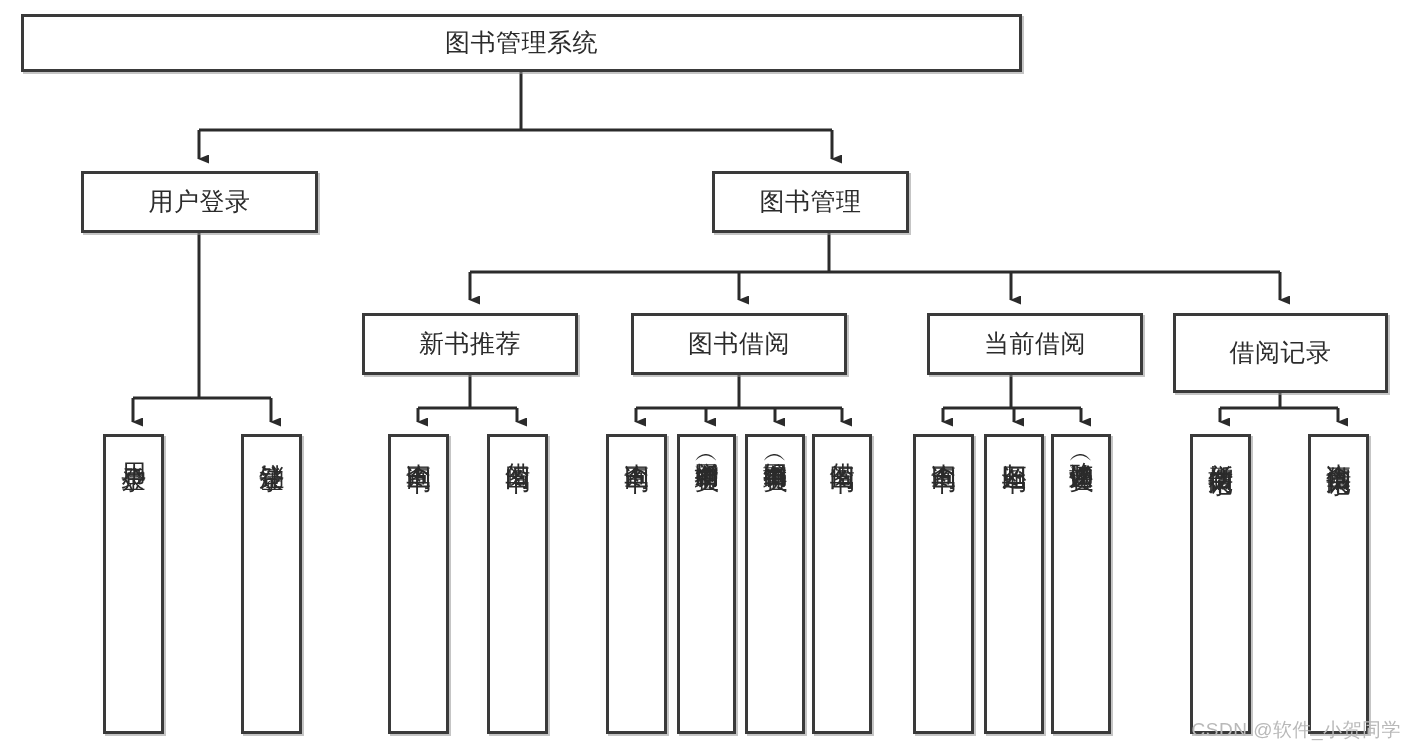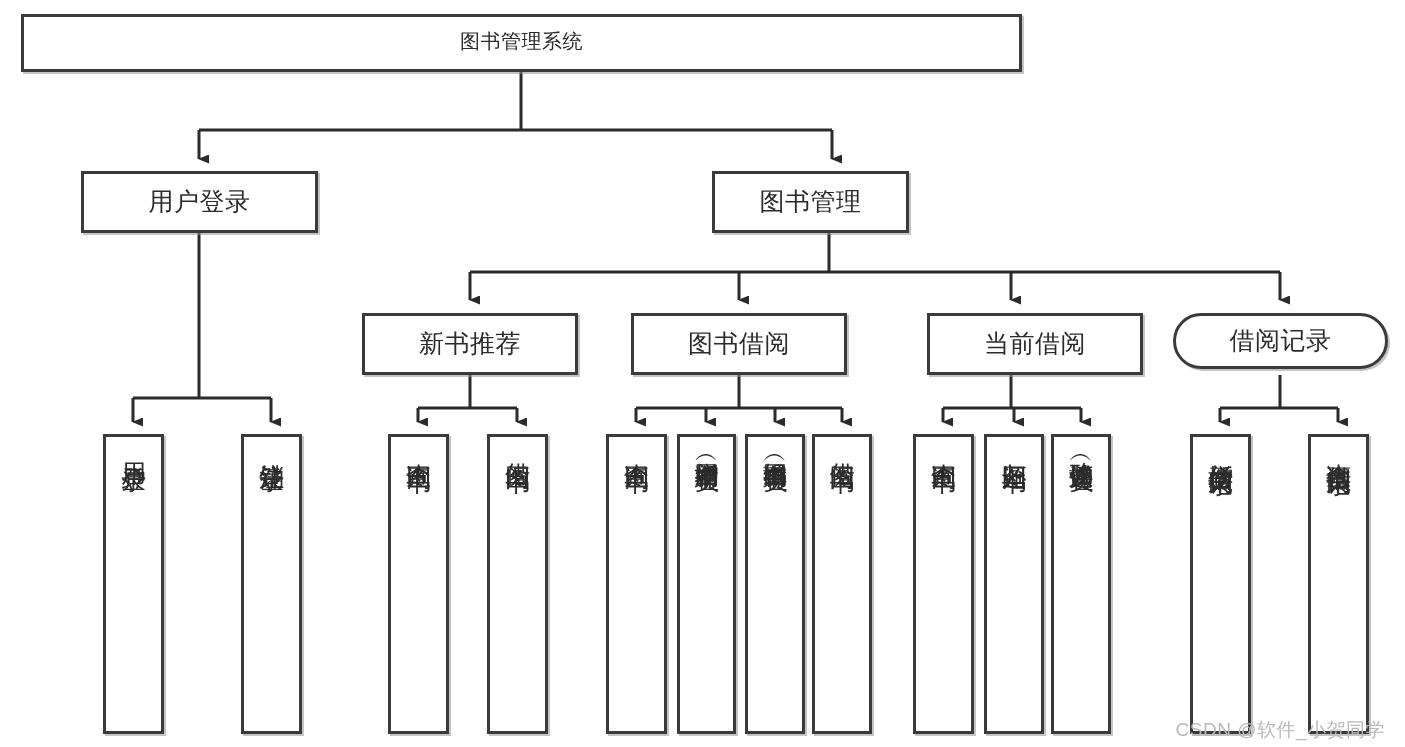--- a/index.html
+++ b/index.html
@@ -40,22 +40,21 @@
     color: #2b2b2b;
     letter-spacing: 0.5px;
     white-space: nowrap;
   }
   
   .node.horiz .label {
     font-size: 25px;
     line-height: 1.1;
   }
   .node.root .label {
-    font-size: 20px;
-    font-family: Liberation Mono, monospace;
+    font-size: 25px;
   }
   
   .node.vert {
     align-items: flex-start;
     justify-content: center;
     padding-top: 6px;
   }
   .node.vert .label {
     writing-mode: vertical-rl;
     text-orientation: upright;
@@ -64,21 +63,21 @@
     letter-spacing: 2px;
     white-space: nowrap;
     text-align: left;
   }
   .node.vert.tall .label {
     font-size: 24px;
     letter-spacing: 1px;
   }
   #watermark {
     position: absolute;
-    right: 20px;
+    right: 4px;
     bottom: 4px;
     font-size: 19px;
     color: #b9b9b9;
     letter-spacing: 0.5px;
     z-index: 5;
     white-space: nowrap;
     font-family: "Liberation Sans", "DejaVu Sans", sans-serif;
   }
 </style>
 </head>
@@ -149,21 +148,21 @@
 
   <div class="node horiz" style="left: 362px; top: 313px; width: 216px; height: 62px;">
     <span class="label">新书推荐</span>
   </div>
   <div class="node horiz" style="left: 631px; top: 313px; width: 216px; height: 62px;">
     <span class="label">图书借阅</span>
   </div>
   <div class="node horiz" style="left: 903px; top: 313px; width: 216px; height: 62px; margin-left: 24px;">
     <span class="label">当前借阅</span>
   </div>
-  <div class="node horiz" style="left: 1173px; top: 313px; width: 215px; height: 56px; border-radius: 31px;">
+  <div class="node horiz" style="left: 1173px; top: 313px; width: 215px; height: 80px;">
     <span class="label">借阅记录</span>
   </div>
 
   <div class="node vert" style="left: 103px; top: 434px; width: 61px; height: 300px;">
     <span class="label">用户登录</span>
   </div>
   <div class="node vert" style="left: 241px; top: 434px; width: 61px; height: 300px;">
     <span class="label">注销登录</span>
   </div>
   <div class="node vert" style="left: 388px; top: 434px; width: 61px; height: 300px;">

